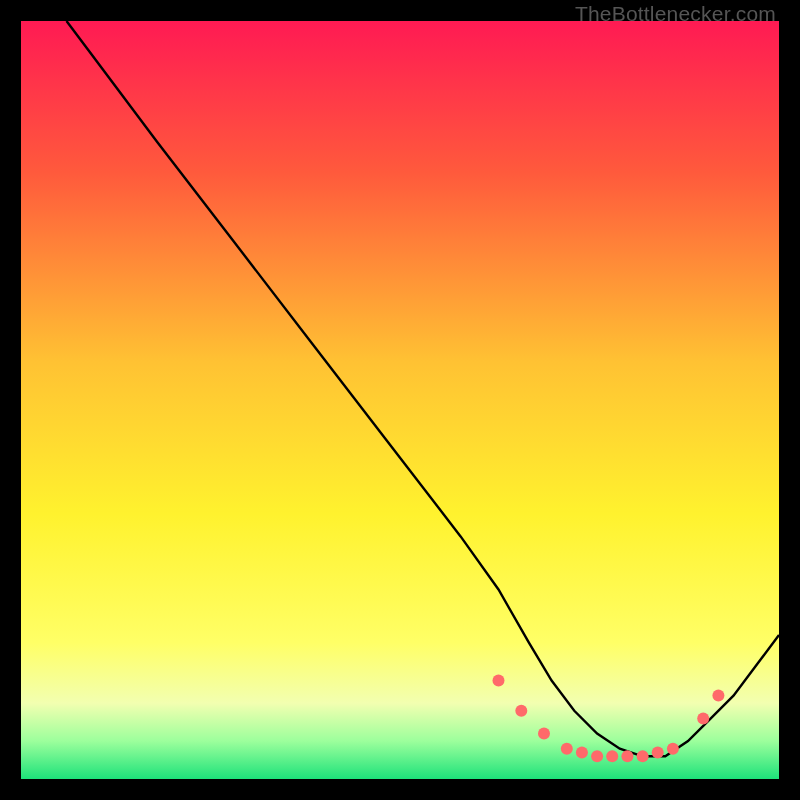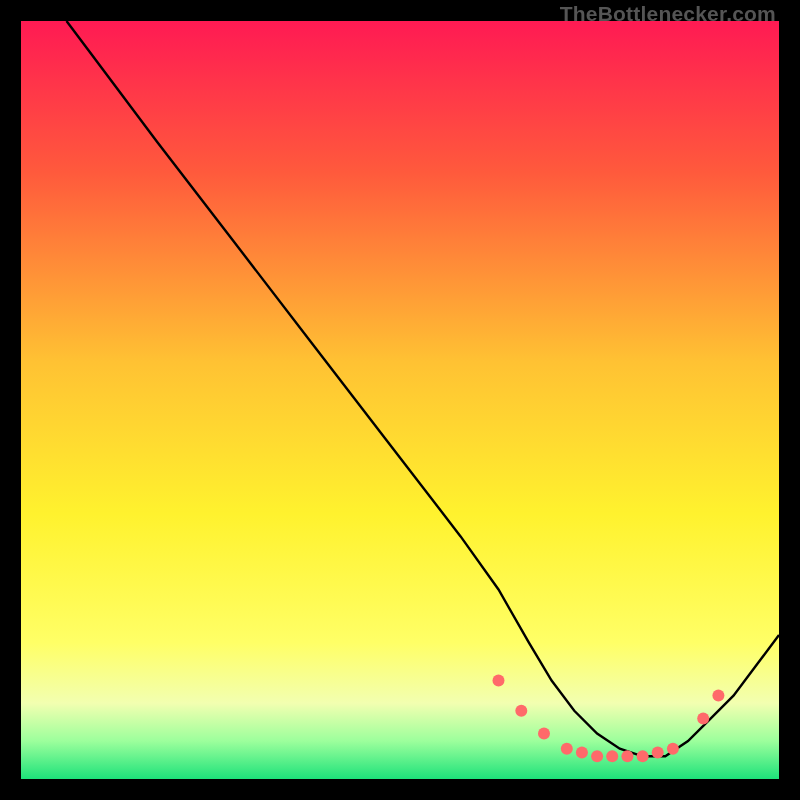--- a/index.html
+++ b/index.html
@@ -25,21 +25,21 @@
     top: 0;
     width: 758px;
     height: 758px;
   }
   .watermark {
     position: absolute;
     top: 2px;
     right: 24px;
     color: #555;
     font-size: 21px;
-    font-weight: 700;
+    font-weight: 400;
     letter-spacing: 0.2px;
     pointer-events: none;
   }
 </style>
 </head>
 <body>
 
 <div class="watermark">TheBottlenecker.com</div>
 
 <div class="frame">

